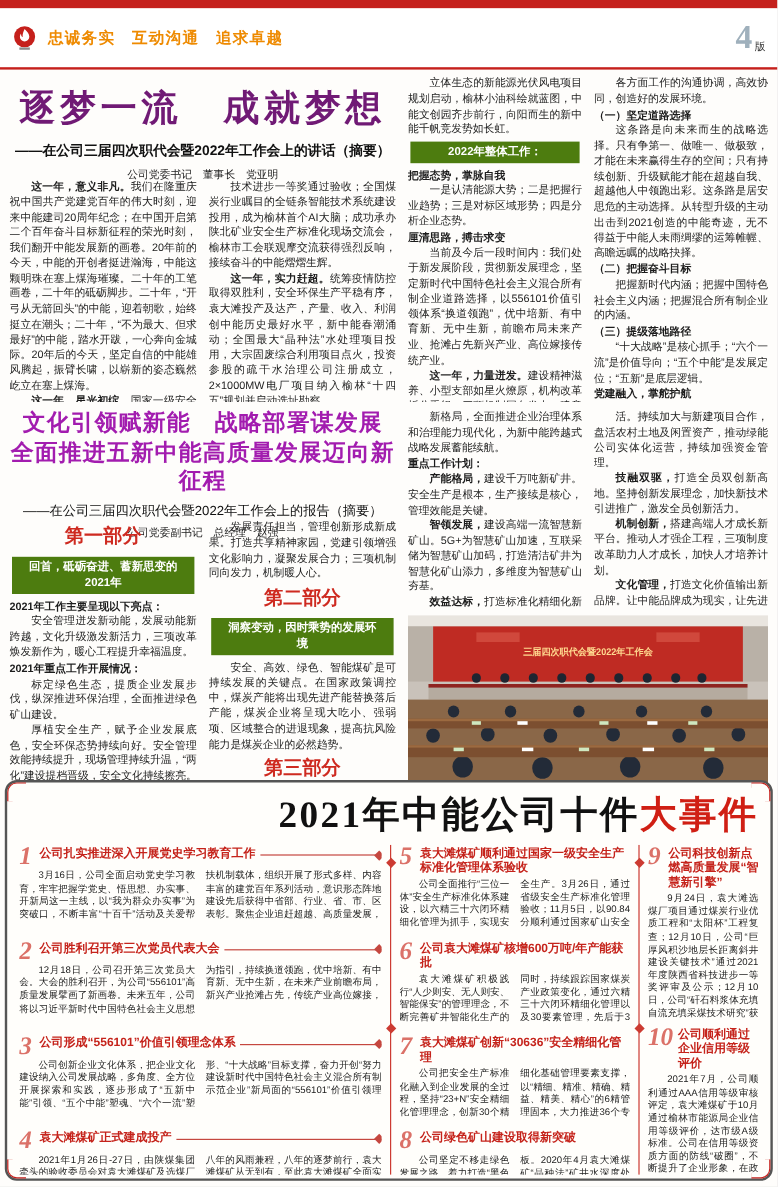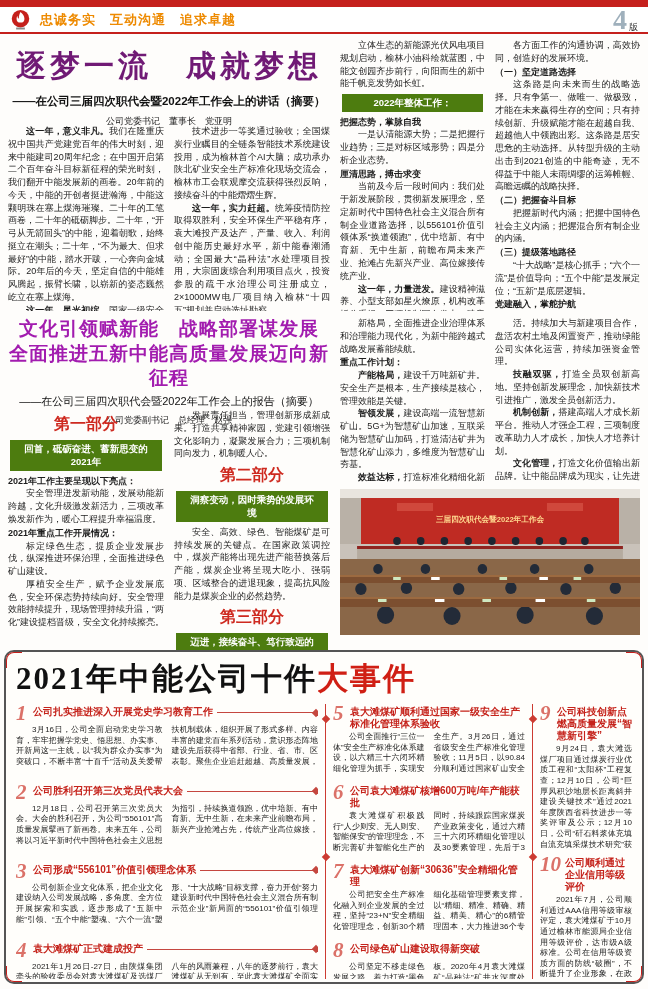--- a/index.html
+++ b/index.html
@@ -1,20 +1,20 @@
 <!DOCTYPE html>
 <html><head>
 <meta charset="utf-8">
 <style>
   html,body{margin:0;padding:0;background:#e8e8e8;}
   .page{position:relative;width:648px;height:989px;background:#fefdfb;overflow:hidden;
         font-family:"Liberation Sans","DejaVu Sans",sans-serif;color:#1c1c1c;}
   
   .topstrip{height:7px;background:#c5201c;}
-  .masthead{display:flex;align-items:center;height:25px;padding:0 10px;border-bottom:2px solid #c5201c;background:#fff;}
+  .masthead{display:flex;align-items:center;height:25px;padding:12px 10px;border-bottom:2px solid #c5201c;background:#fff;}
   .logo{width:21px;height:21px;flex:none;}
   .slogans{color:#ee8a00;font-weight:bold;font-size:13px;letter-spacing:1px;margin-left:9px;}
   .pageno{margin-left:auto;display:flex;align-items:flex-end;line-height:1;}
   .pageno .n{font-size:28px;font-weight:bold;color:#9fb0bc;font-family:"Liberation Serif","DejaVu Serif",serif;}
   .pageno .b{font-size:9px;color:#333;margin-left:2px;margin-bottom:2px;}
   
   .ncol{flex:1;overflow:hidden;font-size:9px;line-height:1.42;text-align:justify;}
   .ncol p{margin:0;}
   p.para{text-indent:2em;}
   p.bl{font-weight:bold;margin-top:1px;}
@@ -42,21 +42,21 @@
   .photo{height:134px;margin-top:6px;flex:none;}
   .photo svg{display:block;}
   
   .events{position:absolute;left:4px;right:4px;top:650px;bottom:5px;background:#fffefb;
           border:2px solid #555;border-radius:10px;padding:6px 10px 4px;overflow:hidden;}
   .ca{position:absolute;width:15px;height:15px;}
   .ca-tl{left:-2px;top:-2px;border-left:3px solid #c5201c;border-top:3px solid #c5201c;border-top-left-radius:10px;}
   .ca-tr{right:-2px;top:-2px;border-right:3px solid #c5201c;border-top:3px solid #c5201c;border-top-right-radius:10px;}
   .ca-bl{left:-2px;bottom:-2px;border-left:3px solid #c5201c;border-bottom:3px solid #c5201c;border-bottom-left-radius:10px;}
   .ca-br{right:-2px;bottom:-2px;border-right:3px solid #c5201c;border-bottom:3px solid #c5201c;border-bottom-right-radius:10px;}
-  .ev-title{text-align:left;height:44px;font-family:"Liberation Serif","DejaVu Serif",serif;
+  .ev-title{text-align:right;height:44px;font-family:"Liberation Serif","DejaVu Serif",serif;
             font-size:31px;font-weight:bold;letter-spacing:2px;color:#111;}
   .ev-title .red{color:#d01f14;}
   .ev-body{display:flex;gap:7px;height:275px;overflow:hidden;margin-top:2px;}
   .zoneL{width:302px;flex:none;overflow:hidden;}
   .zoneM{width:192px;flex:none;overflow:hidden;}
   .zoneR{flex:1;overflow:hidden;}
   .vdiv{width:0;border-left:1px solid #cc3b32;position:relative;flex:none;}
   .vdiv::before,.vdiv::after{content:"";position:absolute;left:-3.5px;width:6px;height:6px;
       background:#cc3b32;transform:rotate(45deg);}
   .vdiv::before{top:12px;} .vdiv::after{top:150px;}

